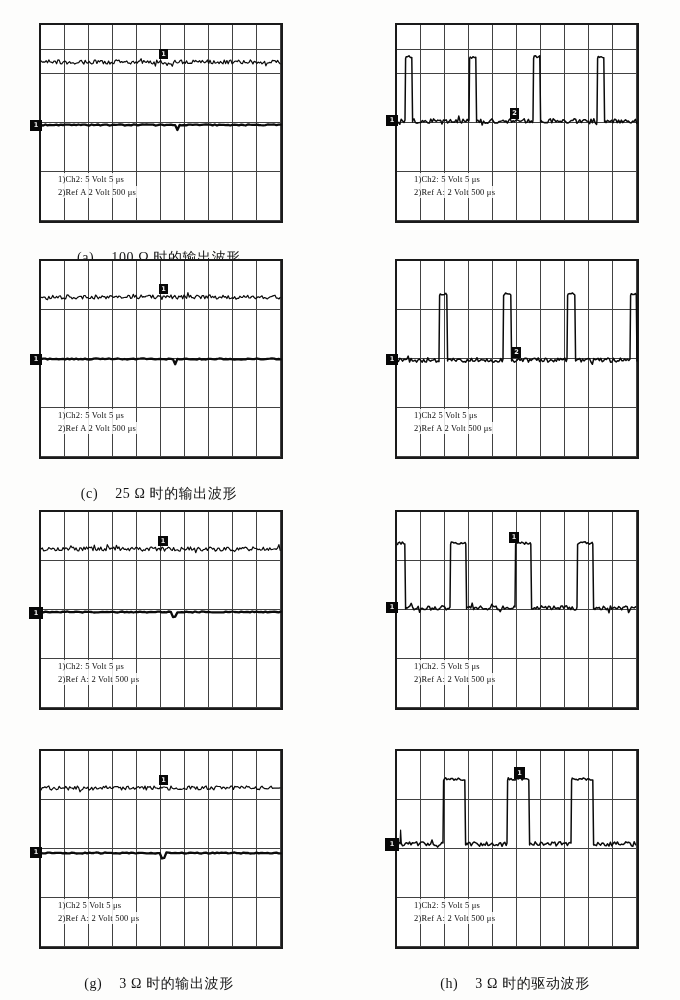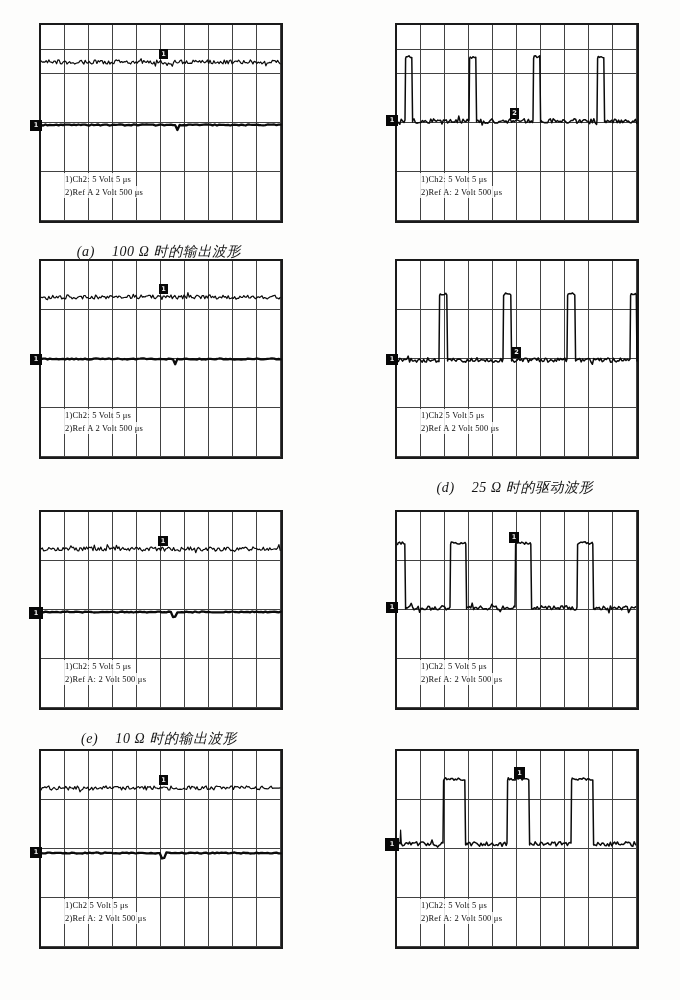--- a/index.html
+++ b/index.html
@@ -10,32 +10,32 @@
   .panel{position:absolute;width:240px;}
   .scope{
     position:relative;width:240px;height:196px;background-color:#fff;
     border:2px solid #1a1a1a;
     background-image:
       repeating-linear-gradient(to right, transparent 0px, transparent 23.1px, #424242 23.1px, #424242 24px),
       repeating-linear-gradient(to bottom, transparent 0px, transparent 23.6px, #424242 23.6px, #424242 24.5px);
   }
   .trace-svg{position:absolute;left:0;top:0;overflow:visible;}
   .scope-labels{
-    position:absolute;left:22px;top:148px;font-size:8.5px;line-height:12.5px;
+    position:absolute;left:15px;top:148px;font-size:8.5px;line-height:12.5px;
     color:#0e0e0e;z-index:4;letter-spacing:.2px;
   }
   .lbl{background:rgba(255,255,255,.85);padding:0 2px;width:max-content;white-space:nowrap;}
   .marker{
     position:absolute;background:#070707;color:#f2f2f2;z-index:5;
     display:flex;align-items:center;justify-content:center;
     font-family:"DejaVu Sans",sans-serif;font-size:6.5px;font-weight:bold;line-height:1;
   }
   .caption{
-    margin-top:20px;width:240px;text-align:center;font-size:14px;color:#141414;
-    white-space:nowrap;letter-spacing:.6px;font-style:italic;
+    margin-top:26px;width:240px;text-align:center;font-size:14px;color:#141414;
+    white-space:nowrap;letter-spacing:.6px;
   }
   .cap-idx{margin-right:17px;}
 </style>
 </head>
 <body>
 
 <div id="stage">
 
     <div class="panel" style="left: 39px; top: 23px;">
       <div class="scope">
@@ -75,54 +75,51 @@
           <polyline points="0.0,36.2 1.3,36.6 2.6,36.0 3.9,36.2 5.2,38.1 6.5,38.7 7.8,35.4 9.1,37.6 10.4,37.2 11.7,34.4 13.0,36.6 14.3,36.8 15.6,35.5 16.9,36.8 18.2,35.0 19.5,34.9 20.8,37.9 22.1,36.9 23.4,37.7 24.7,37.8 26.0,33.9 27.3,34.1 28.6,35.9 29.9,36.1 31.2,37.8 32.5,36.6 33.8,37.1 35.1,37.9 36.4,36.6 37.7,35.7 39.0,35.3 40.3,35.4 41.6,37.9 42.9,34.5 44.2,34.5 45.5,36.7 46.8,36.7 48.1,37.5 49.4,37.3 50.7,35.3 52.0,37.4 53.3,38.0 54.6,34.0 55.9,35.5 57.2,37.8 58.5,36.1 59.8,36.8 61.1,34.8 62.4,35.7 63.7,35.6 65.0,37.8 66.3,35.4 67.6,36.9 68.9,34.7 70.2,34.8 71.5,35.8 72.8,36.5 74.1,35.6 75.4,35.2 76.7,36.6 78.0,35.0 79.3,35.5 80.6,37.2 81.9,36.8 83.2,36.5 84.5,36.4 85.8,36.3 87.1,34.3 88.4,34.5 89.7,37.5 91.0,36.9 92.3,33.3 93.6,36.2 94.9,34.3 96.2,37.2 97.5,37.7 98.8,36.5 100.1,34.0 101.4,36.1 102.7,35.6 104.0,36.0 105.3,35.0 106.6,34.9 107.9,34.3 109.2,34.4 110.5,36.9 111.8,34.0 113.1,37.1 114.4,37.6 115.7,36.3 117.0,34.6 118.3,35.1 119.6,34.9 120.9,38.5 122.2,35.0 123.5,35.1 124.8,36.7 126.1,34.7 127.4,35.4 128.7,36.3 130.0,34.0 131.3,37.7 132.6,35.7 133.9,34.5 135.2,37.0 136.5,38.0 137.8,35.1 139.1,35.9 140.4,34.6 141.7,37.8 143.0,34.0 144.3,35.6 145.6,37.3 146.9,31.6 148.2,36.1 149.5,34.4 150.8,36.6 152.1,36.6 153.4,37.7 154.7,35.4 156.0,34.2 157.3,34.8 158.6,35.7 159.9,37.6 161.2,34.6 162.5,34.5 163.8,37.7 165.1,35.0 166.4,36.9 167.7,34.4 169.0,33.9 170.3,36.7 171.6,35.3 172.9,36.7 174.2,35.1 175.5,37.9 176.8,37.7 178.1,36.2 179.4,36.1 180.7,36.9 182.0,34.4 183.3,36.1 184.6,35.6 185.9,37.5 187.2,34.7 188.5,37.7 189.8,37.5 191.1,36.8 192.4,37.4 193.7,35.7 195.0,38.1 196.3,37.4 197.6,37.4 198.9,35.2 200.2,36.3 201.5,36.5 202.8,34.6 204.1,36.1 205.4,36.1 206.7,34.3 208.0,36.9 209.3,37.0 210.6,35.5 211.9,35.0 213.2,36.5 214.5,37.7 215.8,36.7 217.1,35.7 218.4,36.6 219.7,35.7 221.0,34.8 222.3,37.5 223.6,36.5 224.9,37.1 226.2,38.0 227.5,36.9 228.8,36.0 230.1,35.7 231.4,35.1 232.7,34.6 234.0,34.2 235.3,37.1 236.6,37.1 237.9,38.0 239.2,36.5" fill="none" stroke="#0b0b0b" stroke-width="1.2" stroke-linejoin="round" stroke-linecap="round"></polyline>
           <polyline points="0.0,98.2 2.2,97.6 4.4,97.7 6.6,98.5 8.8,97.6 11.0,98.1 13.2,98.1 15.4,97.8 17.6,98.4 19.8,98.1 22.0,97.9 24.2,98.5 26.4,97.6 28.6,98.4 30.8,97.7 33.0,98.3 35.2,97.7 37.4,98.5 39.6,98.0 41.8,98.4 44.0,97.6 46.2,98.4 48.4,98.5 50.6,98.3 52.8,97.6 55.0,97.5 57.2,97.7 59.4,98.2 61.6,97.7 63.8,98.1 66.0,97.8 68.2,97.5 70.4,98.1 72.6,98.2 74.8,97.8 77.0,97.5 79.2,98.0 81.4,98.5 83.6,98.0 85.8,98.5 88.0,98.1 90.2,97.8 92.4,97.6 94.6,98.4 96.8,97.8 99.0,97.7 101.2,97.5 103.4,97.5 105.6,98.1 107.8,97.8 110.0,97.6 112.2,98.0 114.4,98.3 116.6,98.2 118.8,98.0 121.0,98.1 123.2,98.1 125.4,98.5 127.6,97.6 129.8,97.9 132.0,98.3 134.2,103.3 136.4,97.9 138.6,98.3 140.8,98.3 143.0,97.8 145.2,97.7 147.4,98.1 149.6,98.4 151.8,98.2 154.0,98.4 156.2,98.5 158.4,97.6 160.6,98.5 162.8,98.2 165.0,98.5 167.2,97.9 169.4,97.8 171.6,98.1 173.8,98.3 176.0,98.0 178.2,97.5 180.4,97.7 182.6,98.4 184.8,98.0 187.0,98.3 189.2,97.9 191.4,98.3 193.6,98.5 195.8,98.4 198.0,98.3 200.2,98.5 202.4,98.3 204.6,98.3 206.8,97.7 209.0,97.9 211.2,98.1 213.4,98.1 215.6,97.5 217.8,97.8 220.0,98.3 222.2,98.4 224.4,98.1 226.6,97.8 228.8,97.7 231.0,97.5 233.2,97.6 235.4,98.3 237.6,98.0 239.8,98.4" fill="none" stroke="#0b0b0b" stroke-width="2.3" stroke-linejoin="round" stroke-linecap="round"></polyline>
         </svg>
         <div class="scope-labels">
           <div class="lbl lbl1">1)Ch2: 5 Volt 5 μs</div>
           <div class="lbl lbl2">2)Ref A  2 Volt 500 μs</div>
         </div>
       <div class="marker" style="left: 118px; top: 23px; width: 9px; height: 10px;">1</div>
         <div class="marker" style="left: -11px; top: 93px; width: 12px; height: 11px;">1</div>
       </div>
+      <div class="caption">
+        <span class="cap-idx">(c)</span><span class="cap-text">25 Ω 时的输出波形</span>
+      </div>
     </div>
 
     <div class="panel" style="left: 395px; top: 259px;">
       <div class="scope">
         <svg class="trace-svg" width="240" height="196" xmlns="http://www.w3.org/2000/svg">
           <polyline points="0.0,100.1 1.4,100.5 2.8,97.3 4.2,98.2 5.6,100.1 7.0,98.3 8.4,98.5 9.8,98.3 11.2,95.1 12.6,101.0 14.0,97.5 15.4,99.9 16.8,99.9 18.2,99.2 19.6,101.1 21.0,99.0 22.4,98.0 23.8,99.6 25.2,101.2 26.6,98.5 28.0,100.8 29.4,101.0 30.8,96.8 32.2,99.3 33.6,100.2 35.0,99.2 36.4,99.0 37.8,97.9 39.2,101.1 40.6,100.2 42.0,100.5 42.0,98.0 42.6,34.5 43.2,32.9 44.6,33.8 46.0,33.7 47.4,33.4 48.8,32.3 49.8,34.0 50.6,100.0 50.6,98.8 52.0,98.3 53.4,98.2 54.8,99.7 56.2,97.4 57.6,99.0 59.0,100.2 60.4,98.2 61.8,98.1 63.2,98.3 64.6,99.8 66.0,100.9 67.4,100.6 68.8,101.2 70.2,98.6 71.6,100.0 73.0,100.1 74.4,97.4 75.8,100.1 77.2,100.3 78.6,99.4 80.0,96.7 81.4,100.4 82.8,99.8 84.2,98.6 85.6,99.0 87.0,98.9 88.4,100.5 89.8,97.9 91.2,100.5 92.6,100.3 94.0,98.7 95.4,100.8 96.8,101.2 98.2,99.8 99.6,100.1 101.0,101.1 102.4,100.5 103.8,97.6 105.2,100.8 106.0,98.0 106.6,34.5 107.2,33.9 108.6,32.0 110.0,32.8 111.4,33.0 112.8,33.0 113.8,34.0 114.6,100.0 114.6,97.5 116.0,99.5 117.4,101.2 118.8,100.3 120.2,99.1 121.6,97.2 123.0,99.4 124.4,97.9 125.8,100.4 127.2,97.4 128.6,97.2 130.0,97.5 131.4,101.1 132.8,98.4 134.2,99.4 135.6,98.0 137.0,97.3 138.4,97.6 139.8,99.3 141.2,96.9 142.6,100.6 144.0,98.5 145.4,100.4 146.8,100.3 148.2,97.2 149.6,97.8 151.0,101.1 152.4,100.0 153.8,98.6 155.2,99.4 156.6,100.7 158.0,98.7 159.4,100.1 160.8,97.3 162.2,99.2 163.6,97.5 165.0,98.7 166.4,98.6 167.8,97.0 169.2,100.5 170.0,98.0 170.6,34.5 171.2,33.0 172.6,32.6 174.0,32.8 175.4,31.9 176.8,33.2 177.8,34.0 178.6,100.0 178.6,99.9 180.0,98.7 181.4,98.3 182.8,97.5 184.2,100.9 185.6,98.1 187.0,99.9 188.4,98.4 189.8,98.1 191.2,97.5 192.6,97.8 194.0,101.0 195.4,103.3 196.8,97.5 198.2,98.8 199.6,98.4 201.0,97.2 202.4,99.6 203.8,97.3 205.2,100.7 206.6,99.8 208.0,97.9 209.4,98.6 210.8,97.0 212.2,97.6 213.6,101.3 215.0,101.0 216.4,97.2 217.8,99.8 219.2,100.9 220.6,99.7 222.0,100.0 223.4,97.1 224.8,99.7 226.2,99.7 227.6,98.1 229.0,99.5 230.4,98.3 231.8,99.5 233.0,98.0 233.6,34.5 234.2,32.7 235.6,33.5 237.0,33.6 238.4,32.5 239.3,34.0 240.0,100.0 240.0,97.9" fill="none" stroke="#0b0b0b" stroke-width="1.5" stroke-linejoin="round" stroke-linecap="round"></polyline>
         </svg>
         <div class="scope-labels">
           <div class="lbl lbl1">1)Ch2  5 Volt 5 μs</div>
           <div class="lbl lbl2">2)Ref A  2 Volt 500 μs</div>
         </div>
       <div class="marker" style="left: 115px; top: 86px; width: 9px; height: 11px;">2</div>
         <div class="marker" style="left: -11px; top: 93px; width: 12px; height: 11px;">1</div>
-      </div>
-      <div class="caption">
-        <span class="cap-idx">(d)</span><span class="cap-text">25 Ω 时的驱动波形</span>
       </div>
     </div>
 
     <div class="panel" style="left: 39px; top: 510px;">
       <div class="scope">
         <svg class="trace-svg" width="240" height="196" xmlns="http://www.w3.org/2000/svg">
           <polyline points="0.0,36.9 1.3,35.9 2.6,38.8 3.9,38.7 5.2,38.2 6.5,37.7 7.8,35.6 9.1,36.4 10.4,37.2 11.7,36.2 13.0,36.5 14.3,38.6 15.6,38.5 16.9,35.7 18.2,38.4 19.5,38.3 20.8,38.5 22.1,35.6 23.4,37.3 24.7,35.9 26.0,36.3 27.3,38.1 28.6,36.4 29.9,33.8 31.2,35.6 32.5,35.2 33.8,37.9 35.1,35.9 36.4,38.7 37.7,38.9 39.0,35.7 40.3,36.1 41.6,38.5 42.9,35.1 44.2,37.4 45.5,35.0 46.8,36.8 48.1,35.2 49.4,35.6 50.7,35.1 52.0,38.6 53.3,33.1 54.6,37.7 55.9,38.5 57.2,35.9 58.5,38.1 59.8,35.0 61.1,38.2 62.4,38.8 63.7,36.7 65.0,38.6 66.3,32.7 67.6,35.0 68.9,37.2 70.2,36.0 71.5,36.7 72.8,35.1 74.1,38.0 75.4,33.3 76.7,36.5 78.0,35.0 79.3,38.5 80.6,36.8 81.9,35.5 83.2,37.4 84.5,37.1 85.8,38.0 87.1,36.3 88.4,38.7 89.7,36.4 91.0,35.4 92.3,36.8 93.6,37.1 94.9,35.4 96.2,35.5 97.5,37.5 98.8,35.7 100.1,37.9 101.4,39.0 102.7,37.8 104.0,38.5 105.3,36.3 106.6,36.4 107.9,38.5 109.2,35.4 110.5,35.0 111.8,36.2 113.1,36.3 114.4,35.3 115.7,38.7 117.0,36.6 118.3,36.4 119.6,38.7 120.9,35.1 122.2,36.1 123.5,39.1 124.8,36.8 126.1,36.5 127.4,35.2 128.7,35.9 130.0,37.7 131.3,38.4 132.6,35.5 133.9,38.7 135.2,38.0 136.5,37.8 137.8,38.8 139.1,39.1 140.4,35.4 141.7,36.6 143.0,37.2 144.3,38.1 145.6,37.2 146.9,35.1 148.2,38.0 149.5,34.9 150.8,38.1 152.1,37.5 153.4,36.1 154.7,40.7 156.0,37.2 157.3,35.4 158.6,36.4 159.9,38.5 161.2,38.9 162.5,37.5 163.8,37.4 165.1,36.0 166.4,38.4 167.7,36.3 169.0,35.0 170.3,35.7 171.6,37.2 172.9,36.3 174.2,39.1 175.5,38.4 176.8,36.2 178.1,36.2 179.4,38.6 180.7,38.9 182.0,38.3 183.3,35.5 184.6,37.9 185.9,35.3 187.2,35.4 188.5,36.8 189.8,38.7 191.1,38.1 192.4,38.5 193.7,39.5 195.0,37.8 196.3,35.9 197.6,38.0 198.9,35.9 200.2,36.9 201.5,35.5 202.8,36.3 204.1,35.1 205.4,35.5 206.7,37.1 208.0,38.7 209.3,37.5 210.6,37.9 211.9,34.9 213.2,36.2 214.5,36.5 215.8,36.6 217.1,37.7 218.4,37.1 219.7,38.2 221.0,37.8 222.3,35.2 223.6,38.2 224.9,37.9 226.2,36.5 227.5,38.3 228.8,35.8 230.1,37.6 231.4,37.5 232.7,37.0 234.0,36.9 235.3,37.4 236.6,36.0 237.9,32.6 239.2,38.4" fill="none" stroke="#0b0b0b" stroke-width="1.2" stroke-linejoin="round" stroke-linecap="round"></polyline>
           <polyline points="0.0,100.4 2.2,100.4 4.4,99.6 6.6,100.0 8.8,100.3 11.0,100.0 13.2,100.2 15.4,99.9 17.6,100.2 19.8,100.4 22.0,99.6 24.2,99.9 26.4,99.5 28.6,100.2 30.8,100.2 33.0,100.0 35.2,99.6 37.4,99.8 39.6,100.1 41.8,100.5 44.0,99.7 46.2,99.8 48.4,99.9 50.6,100.0 52.8,100.5 55.0,100.4 57.2,100.3 59.4,100.1 61.6,99.9 63.8,100.2 66.0,100.0 68.2,100.1 70.4,99.8 72.6,99.8 74.8,100.4 77.0,100.5 79.2,99.9 81.4,99.5 83.6,100.4 85.8,99.9 88.0,100.3 90.2,99.9 92.4,100.5 94.6,100.0 96.8,100.2 99.0,99.7 101.2,100.1 103.4,99.9 105.6,100.5 107.8,100.1 110.0,99.8 112.2,100.2 114.4,100.2 116.6,99.7 118.8,99.7 121.0,100.3 123.2,100.1 125.4,100.4 127.6,99.5 129.8,99.8 132.0,105.1 134.2,104.6 136.4,100.4 138.6,100.3 140.8,100.1 143.0,100.3 145.2,99.6 147.4,100.1 149.6,100.1 151.8,100.5 154.0,99.5 156.2,100.2 158.4,100.3 160.6,99.5 162.8,99.6 165.0,100.2 167.2,99.9 169.4,100.2 171.6,100.4 173.8,100.3 176.0,100.3 178.2,100.4 180.4,100.3 182.6,100.3 184.8,99.6 187.0,100.1 189.2,100.0 191.4,99.5 193.6,100.0 195.8,100.1 198.0,100.4 200.2,99.7 202.4,100.1 204.6,100.0 206.8,99.8 209.0,100.3 211.2,99.5 213.4,100.1 215.6,99.6 217.8,100.1 220.0,99.8 222.2,100.4 224.4,99.6 226.6,100.4 228.8,100.0 231.0,99.8 233.2,99.7 235.4,100.0 237.6,100.4 239.8,99.6" fill="none" stroke="#0b0b0b" stroke-width="2.3" stroke-linejoin="round" stroke-linecap="round"></polyline>
         </svg>
         <div class="scope-labels">
           <div class="lbl lbl1">1)Ch2: 5 Volt 5 μs</div>
           <div class="lbl lbl2">2)Ref A: 2 Volt 500 μs</div>
         </div>
       <div class="marker" style="left: 117px; top: 24px; width: 10px; height: 10px;">1</div>
         <div class="marker" style="left: -12px; top: 95px; width: 14px; height: 12px;">1</div>
-      </div>
-      <div class="caption">
-        <span class="cap-idx">(e)</span><span class="cap-text">10 Ω 时的输出波形</span>
       </div>
     </div>
 
     <div class="panel" style="left: 395px; top: 510px;">
       <div class="scope">
         <svg class="trace-svg" width="240" height="196" xmlns="http://www.w3.org/2000/svg">
           <polyline points="0.6,32.5 1.2,30.8 2.6,30.1 4.0,32.1 5.4,30.0 6.8,31.7 7.8,32.0 8.6,97.0 8.6,95.1 10.0,96.2 11.4,95.2 12.8,94.1 14.2,91.3 15.6,95.1 17.0,97.8 18.4,96.9 19.8,96.6 21.2,94.4 22.6,100.2 24.0,96.5 25.4,96.3 26.8,97.4 28.2,97.6 29.6,96.9 31.0,94.3 32.4,94.4 33.8,98.1 35.2,96.0 36.6,97.3 38.0,94.9 39.4,97.3 40.8,97.8 42.2,97.0 43.6,95.5 45.0,93.8 46.4,94.2 47.8,95.2 49.2,97.9 50.6,96.4 52.0,96.7 53.0,95.0 53.6,32.5 54.2,30.1 55.6,30.2 57.0,31.0 58.4,30.6 59.8,31.5 61.2,32.1 62.6,32.1 64.0,30.7 65.4,31.5 66.8,31.2 68.2,30.5 68.8,32.0 69.6,97.0 69.6,95.6 71.0,95.3 72.4,94.6 73.8,96.0 75.2,91.1 76.6,97.5 78.0,95.5 79.4,95.5 80.8,97.2 82.2,95.5 83.6,94.1 85.0,95.9 86.4,97.2 87.8,96.8 89.2,96.7 90.6,97.8 92.0,96.6 93.4,95.8 94.8,92.2 96.2,94.3 97.6,94.8 99.0,94.1 100.4,97.4 101.8,97.3 103.2,99.7 104.6,97.0 106.0,94.1 107.4,97.1 108.8,96.2 110.2,95.4 111.6,96.5 113.0,96.9 114.4,96.6 115.8,96.5 117.2,94.0 118.0,95.0 118.6,32.5 119.2,30.3 120.6,31.1 122.0,30.6 123.4,31.3 124.8,30.1 126.2,30.8 127.6,32.3 129.0,30.3 130.4,31.7 131.8,31.9 133.2,30.8 133.8,32.0 134.6,97.0 134.6,96.8 136.0,96.9 137.4,95.7 138.8,96.7 140.2,94.7 141.6,96.9 143.0,96.4 144.4,93.9 145.8,95.2 147.2,95.6 148.6,94.5 150.0,97.2 151.4,94.2 152.8,94.4 154.2,97.5 155.6,96.9 157.0,94.1 158.4,96.3 159.8,96.2 161.2,95.7 162.6,97.1 164.0,94.1 165.4,94.0 166.8,96.3 168.2,94.3 169.6,93.8 171.0,96.8 172.4,95.2 173.8,97.5 175.2,94.9 176.6,97.3 178.0,98.2 179.4,97.4 180.0,95.0 180.6,32.5 181.2,31.8 182.6,30.8 184.0,30.1 185.4,30.5 186.8,29.9 188.2,29.7 189.6,31.5 191.0,30.7 192.4,32.2 193.8,31.3 195.2,30.4 195.8,32.0 196.6,97.0 196.6,95.6 198.0,97.5 199.4,95.5 200.8,96.2 202.2,95.4 203.6,97.5 205.0,97.5 206.4,94.3 207.8,95.6 209.2,97.6 210.6,96.3 212.0,100.8 213.4,93.9 214.8,97.3 216.2,95.9 217.6,95.2 219.0,96.4 220.4,96.6 221.8,94.5 223.2,95.7 224.6,97.8 226.0,95.3 227.4,95.1 228.8,94.1 230.2,94.7 231.6,100.6 233.0,97.8 234.4,95.0 235.8,95.5 237.2,95.9 238.6,94.8" fill="none" stroke="#0b0b0b" stroke-width="1.5" stroke-linejoin="round" stroke-linecap="round"></polyline>
         </svg>
         <div class="scope-labels">
           <div class="lbl lbl1">1)Ch2. 5 Volt 5 μs</div>
@@ -139,29 +136,35 @@
           <polyline points="0.0,39.0 1.3,36.6 2.6,36.7 3.9,35.8 5.2,36.8 6.5,35.7 7.8,34.9 9.1,38.3 10.4,39.1 11.7,37.6 13.0,36.4 14.3,37.6 15.6,38.7 16.9,38.3 18.2,35.3 19.5,37.2 20.8,37.4 22.1,36.8 23.4,37.6 24.7,35.4 26.0,37.0 27.3,39.0 28.6,35.8 29.9,36.8 31.2,37.0 32.5,38.1 33.8,35.6 35.1,38.1 36.4,35.0 37.7,36.9 39.0,40.8 40.3,39.0 41.6,38.5 42.9,36.0 44.2,37.0 45.5,37.3 46.8,36.2 48.1,39.1 49.4,38.2 50.7,36.3 52.0,39.0 53.3,37.1 54.6,36.1 55.9,37.9 57.2,37.8 58.5,37.0 59.8,36.7 61.1,38.0 62.4,35.5 63.7,36.6 65.0,34.9 66.3,37.4 67.6,37.2 68.9,35.8 70.2,37.5 71.5,37.5 72.8,36.0 74.1,35.7 75.4,35.7 76.7,35.5 78.0,36.8 79.3,36.2 80.6,39.0 81.9,36.0 83.2,37.6 84.5,38.6 85.8,35.6 87.1,35.2 88.4,38.0 89.7,37.9 91.0,37.3 92.3,36.4 93.6,38.2 94.9,37.2 96.2,36.2 97.5,35.5 98.8,37.2 100.1,35.9 101.4,35.8 102.7,38.0 104.0,35.0 105.3,39.0 106.6,35.6 107.9,36.2 109.2,35.5 110.5,37.9 111.8,38.4 113.1,35.0 114.4,36.9 115.7,37.0 117.0,37.6 118.3,37.7 119.6,35.9 120.9,37.1 122.2,36.0 123.5,36.0 124.8,36.5 126.1,36.4 127.4,39.0 128.7,39.0 130.0,35.0 131.3,37.3 132.6,37.8 133.9,37.7 135.2,36.9 136.5,38.2 137.8,38.3 139.1,38.1 140.4,38.4 141.7,38.0 143.0,37.2 144.3,38.0 145.6,38.4 146.9,35.6 148.2,35.1 149.5,37.9 150.8,35.3 152.1,35.9 153.4,36.2 154.7,38.2 156.0,35.7 157.3,38.7 158.6,38.6 159.9,38.3 161.2,35.7 162.5,37.4 163.8,35.8 165.1,35.0 166.4,38.4 167.7,38.2 169.0,38.1 170.3,35.9 171.6,37.5 172.9,38.8 174.2,36.0 175.5,35.0 176.8,35.5 178.1,35.5 179.4,35.7 180.7,37.8 182.0,36.1 183.3,36.3 184.6,38.0 185.9,36.4 187.2,37.0 188.5,36.8 189.8,35.2 191.1,35.1 192.4,38.5 193.7,35.4 195.0,35.9 196.3,35.5 197.6,36.2 198.9,37.4 200.2,35.2 201.5,35.8 202.8,37.0 204.1,37.2 205.4,35.0 206.7,35.9 208.0,35.7 209.3,37.2 210.6,37.7 211.9,37.2 213.2,37.5 214.5,35.8 215.8,38.3 217.1,38.1 218.4,38.7 219.7,36.3 221.0,35.1 222.3,36.8 223.6,37.6 224.9,37.6 226.2,37.9 227.5,37.7 228.8,36.2 230.1,35.1 231.4,37.3 232.7,37.1 234.0,37.1 235.3,37.2 236.6,37.0 237.9,37.1 239.2,36.9" fill="none" stroke="#0b0b0b" stroke-width="1.2" stroke-linejoin="round" stroke-linecap="round"></polyline>
           <polyline points="0.0,102.1 2.2,102.4 4.4,102.3 6.6,101.6 8.8,101.6 11.0,102.1 13.2,102.0 15.4,101.8 17.6,101.8 19.8,101.9 22.0,102.4 24.2,102.0 26.4,102.4 28.6,102.3 30.8,101.7 33.0,101.8 35.2,102.5 37.4,102.3 39.6,102.4 41.8,102.5 44.0,101.7 46.2,102.3 48.4,101.7 50.6,102.2 52.8,102.0 55.0,101.5 57.2,101.6 59.4,102.5 61.6,102.3 63.8,101.5 66.0,101.8 68.2,101.8 70.4,101.8 72.6,102.3 74.8,102.2 77.0,102.3 79.2,102.5 81.4,101.7 83.6,101.9 85.8,101.6 88.0,102.3 90.2,101.7 92.4,101.9 94.6,102.5 96.8,102.0 99.0,101.8 101.2,101.9 103.4,102.1 105.6,102.4 107.8,102.3 110.0,102.0 112.2,102.4 114.4,102.5 116.6,102.1 118.8,102.2 121.0,107.5 123.2,107.0 125.4,101.5 127.6,101.7 129.8,102.0 132.0,102.2 134.2,101.9 136.4,102.1 138.6,102.2 140.8,101.6 143.0,102.4 145.2,102.5 147.4,102.0 149.6,101.7 151.8,101.9 154.0,102.2 156.2,101.7 158.4,102.3 160.6,102.5 162.8,101.9 165.0,101.7 167.2,102.5 169.4,102.3 171.6,101.6 173.8,102.4 176.0,101.6 178.2,102.1 180.4,101.7 182.6,101.8 184.8,101.7 187.0,102.3 189.2,102.2 191.4,101.8 193.6,101.5 195.8,102.2 198.0,102.1 200.2,102.5 202.4,101.6 204.6,102.0 206.8,101.9 209.0,102.5 211.2,102.4 213.4,102.3 215.6,101.6 217.8,102.3 220.0,101.8 222.2,102.0 224.4,102.1 226.6,101.9 228.8,102.3 231.0,102.4 233.2,101.9 235.4,101.6 237.6,102.3 239.8,102.4" fill="none" stroke="#0b0b0b" stroke-width="2.3" stroke-linejoin="round" stroke-linecap="round"></polyline>
         </svg>
         <div class="scope-labels">
           <div class="lbl lbl1">1)Ch2  5 Volt 5 μs</div>
           <div class="lbl lbl2">2)Ref A: 2 Volt 500 μs</div>
         </div>
       <div class="marker" style="left: 118px; top: 24px; width: 9px; height: 10px;">1</div>
         <div class="marker" style="left: -11px; top: 96px; width: 12px; height: 11px;">1</div>
       </div>
+      <div class="caption">
+        <span class="cap-idx">(g)</span><span class="cap-text">3 Ω 时的输出波形</span>
+      </div>
     </div>
 
     <div class="panel" style="left: 395px; top: 749px;">
       <div class="scope">
         <svg class="trace-svg" width="240" height="196" xmlns="http://www.w3.org/2000/svg">
           <polyline points="3.0,93.0 3.6,79.0 4.3,92.0" fill="none" stroke="#0b0b0b" stroke-width="1.2" stroke-linejoin="round" stroke-linecap="round"></polyline>
           <polyline points="0.0,91.6 1.4,92.0 2.8,91.7 4.2,92.3 5.6,94.8 7.0,94.4 8.4,92.3 9.8,91.7 11.2,93.0 12.6,91.0 14.0,93.8 15.4,91.8 16.8,91.9 18.2,91.7 19.6,90.8 21.0,94.5 22.4,92.7 23.8,91.3 25.2,90.9 26.6,91.3 28.0,92.7 29.4,94.5 30.8,92.4 32.2,94.2 33.6,93.0 35.0,88.9 36.4,93.5 37.8,94.4 39.2,94.6 40.6,96.1 42.0,94.4 43.4,93.6 44.8,91.5 46.0,92.0 46.6,29.5 47.2,28.2 48.6,26.7 50.0,28.7 51.4,27.9 52.8,28.6 54.2,27.4 55.6,27.6 57.0,29.2 58.4,28.1 59.8,28.9 61.2,27.1 62.6,28.0 64.0,29.1 65.4,29.2 66.8,28.9 67.8,29.0 68.6,94.0 68.6,91.3 70.0,93.7 71.4,91.6 72.8,91.5 74.2,94.7 75.6,92.3 77.0,91.0 78.4,91.7 79.8,92.4 81.2,93.8 82.6,95.3 84.0,92.1 85.4,94.5 86.8,93.1 88.2,94.2 89.6,91.1 91.0,94.4 92.4,94.2 93.8,93.2 95.2,92.1 96.6,94.2 98.0,94.4 99.4,93.7 100.8,94.5 102.2,92.3 103.6,91.7 105.0,95.3 106.4,92.4 107.8,91.3 109.2,94.4 110.0,92.0 110.6,29.5 111.2,26.8 112.6,28.8 114.0,27.6 115.4,29.1 116.8,28.8 118.2,29.1 119.6,26.8 121.0,28.0 122.4,27.3 123.8,26.9 125.2,29.0 126.6,27.5 128.0,27.7 129.4,27.7 130.8,28.1 131.8,29.0 132.6,94.0 132.6,91.8 134.0,92.5 135.4,93.8 136.8,94.1 138.2,90.8 139.6,92.9 141.0,94.2 142.4,94.1 143.8,91.2 145.2,91.9 146.6,94.2 148.0,93.2 149.4,92.7 150.8,91.8 152.2,93.5 153.6,93.9 155.0,91.1 156.4,91.9 157.8,91.1 159.2,94.9 160.6,93.0 162.0,91.0 163.4,90.8 164.8,93.7 166.2,92.3 167.6,92.3 169.0,91.6 170.4,94.5 171.8,91.9 173.2,91.5 174.0,92.0 174.6,29.5 175.2,27.1 176.6,27.8 178.0,28.4 179.4,28.3 180.8,29.1 182.2,27.7 183.6,27.7 185.0,28.2 186.4,26.9 187.8,27.6 189.2,29.1 190.6,27.8 192.0,27.9 193.4,29.1 194.8,29.1 195.8,29.0 196.6,94.0 196.6,93.6 198.0,93.9 199.4,94.7 200.8,91.5 202.2,93.0 203.6,94.2 205.0,92.1 206.4,92.2 207.8,94.4 209.2,94.7 210.6,92.8 212.0,95.1 213.4,91.2 214.8,94.8 216.2,92.4 217.6,91.1 219.0,93.2 220.4,91.0 221.8,93.4 223.2,93.9 224.6,93.1 226.0,93.6 227.4,92.7 228.8,90.8 230.2,91.7 231.6,91.2 233.0,91.9 234.4,94.7 235.8,95.2 237.2,90.8 238.6,93.8" fill="none" stroke="#0b0b0b" stroke-width="1.5" stroke-linejoin="round" stroke-linecap="round"></polyline>
         </svg>
         <div class="scope-labels">
           <div class="lbl lbl1">1)Ch2: 5 Volt 5 μs</div>
           <div class="lbl lbl2">2)Ref A: 2 Volt 500 μs</div>
         </div>
       <div class="marker" style="left: 117px; top: 16px; width: 11px; height: 12px;">1</div>
         <div class="marker" style="left: -12px; top: 87px; width: 14px; height: 13px;">1</div>
       </div>
+      <div class="caption">
+        <span class="cap-idx">(h)</span><span class="cap-text">3 Ω 时的驱动波形</span>
+      </div>
     </div>
   </div>
 
 </body></html>

